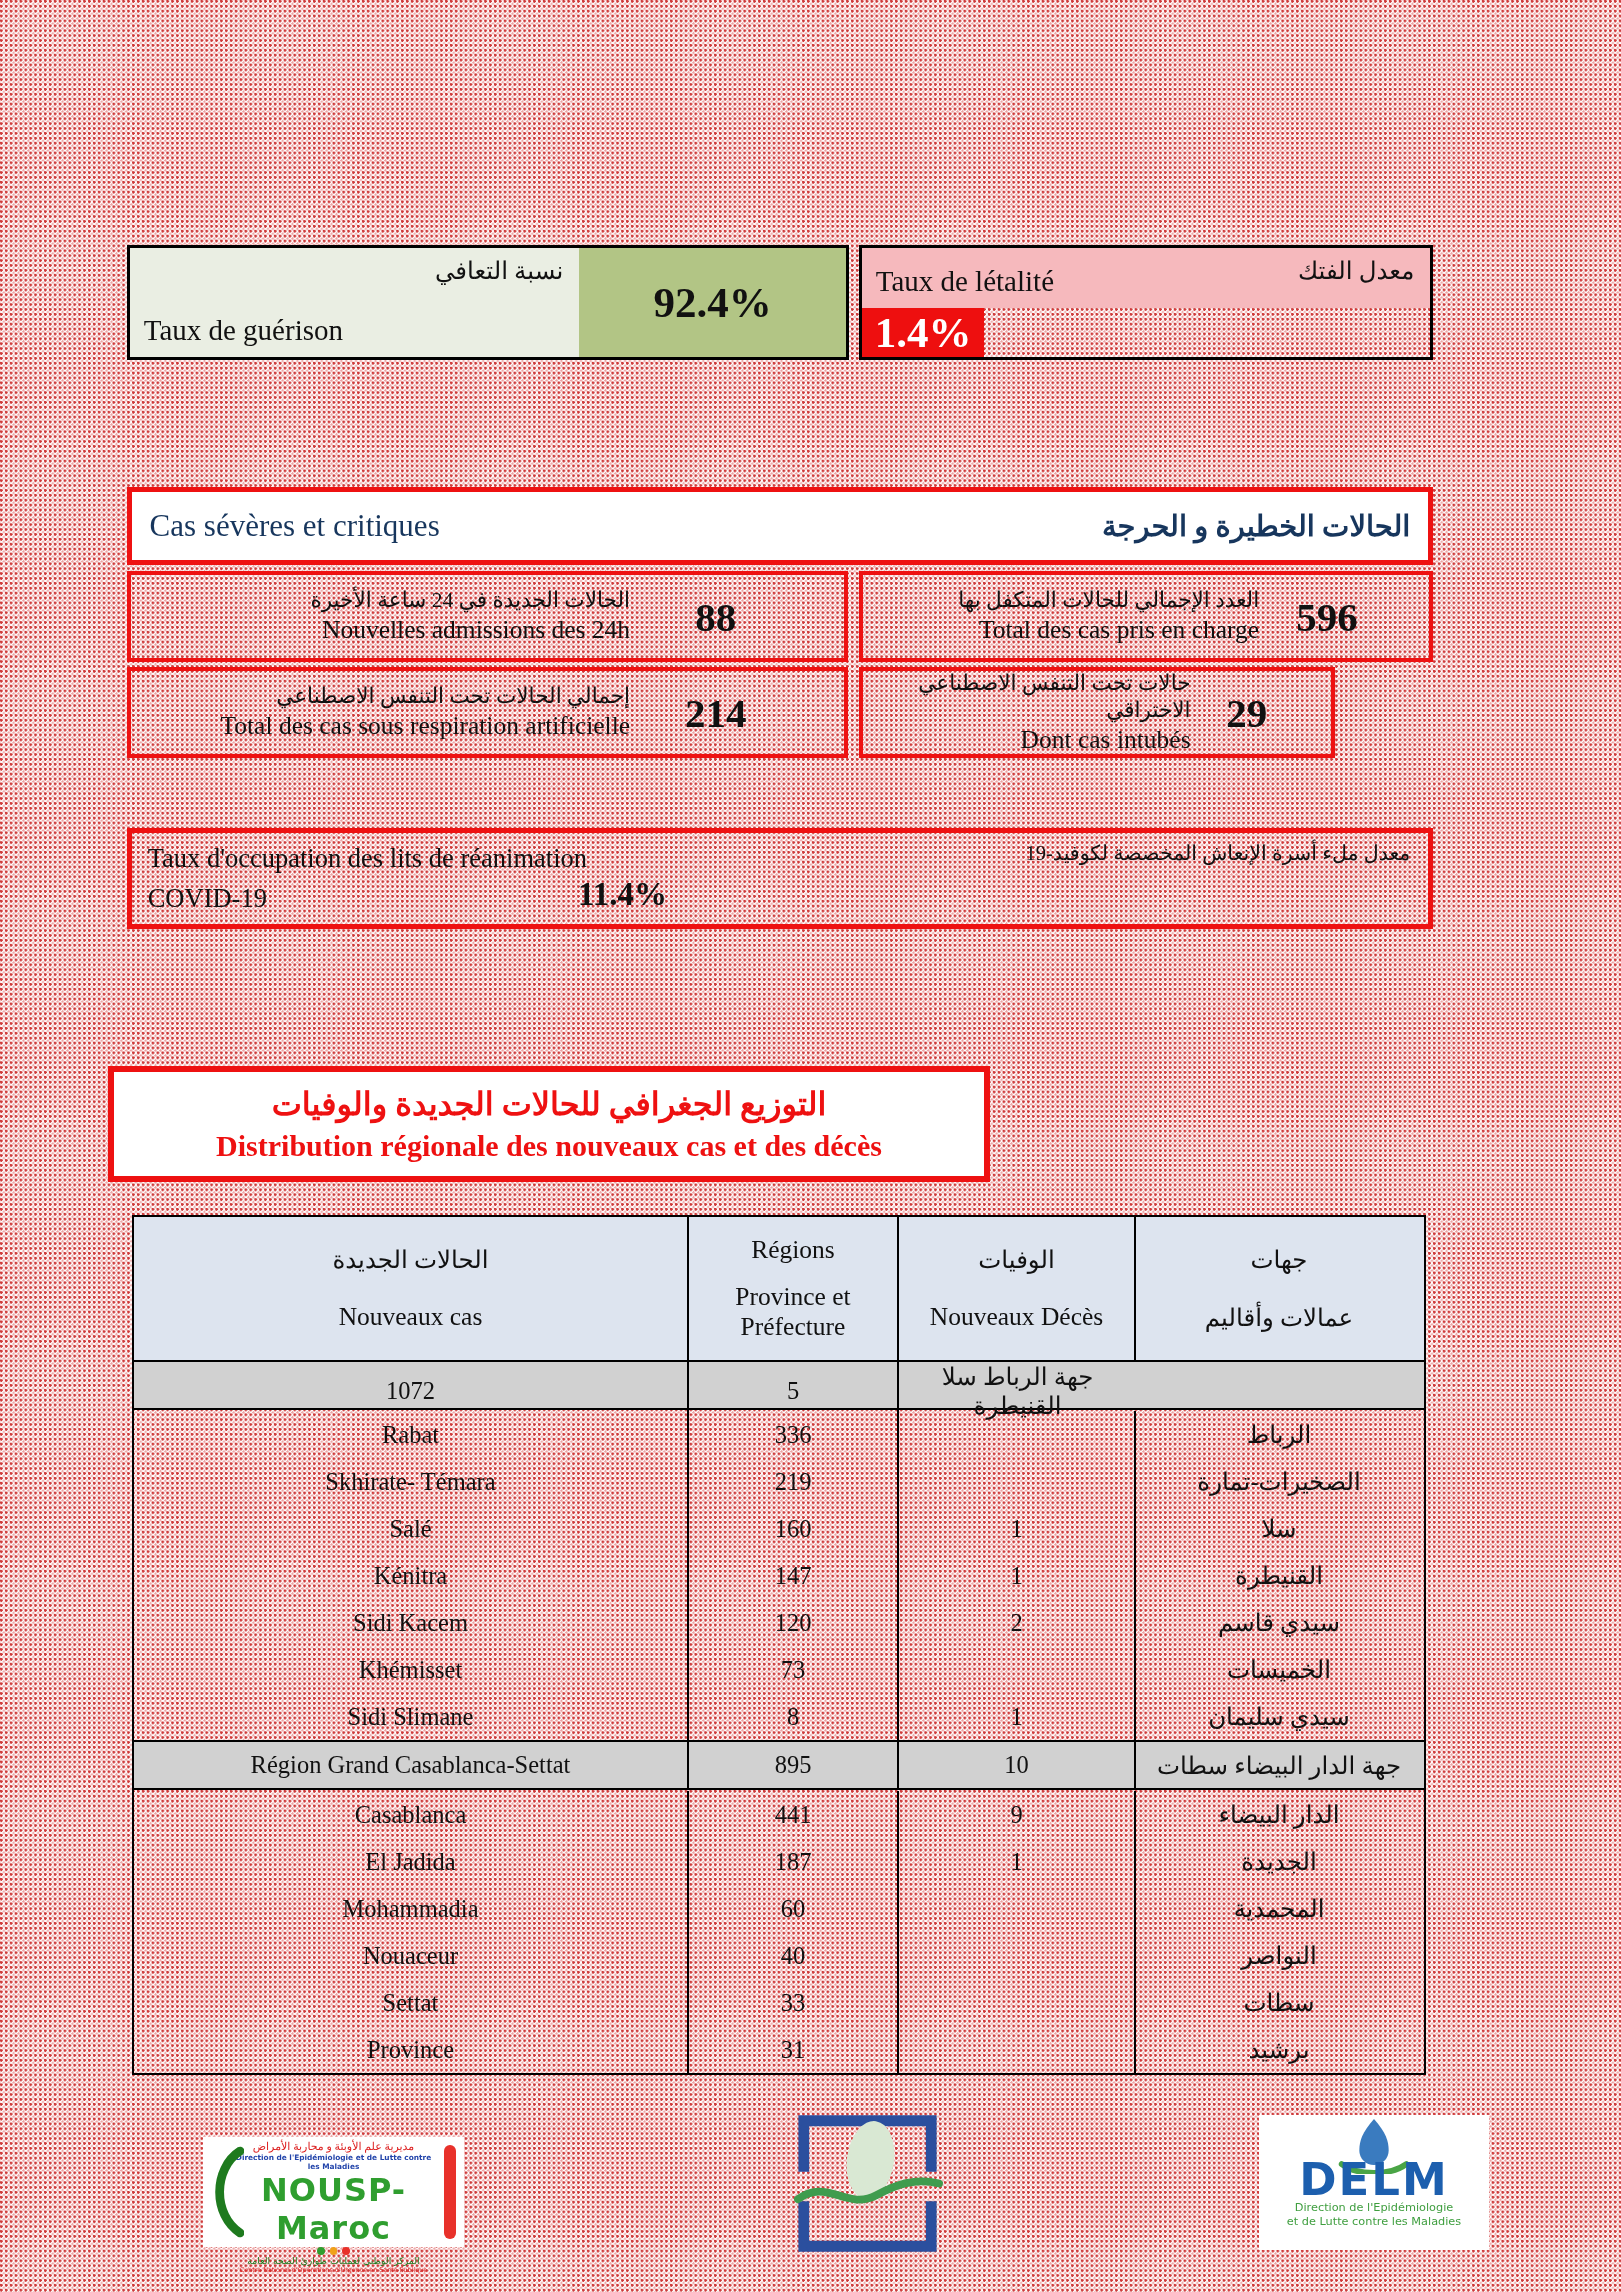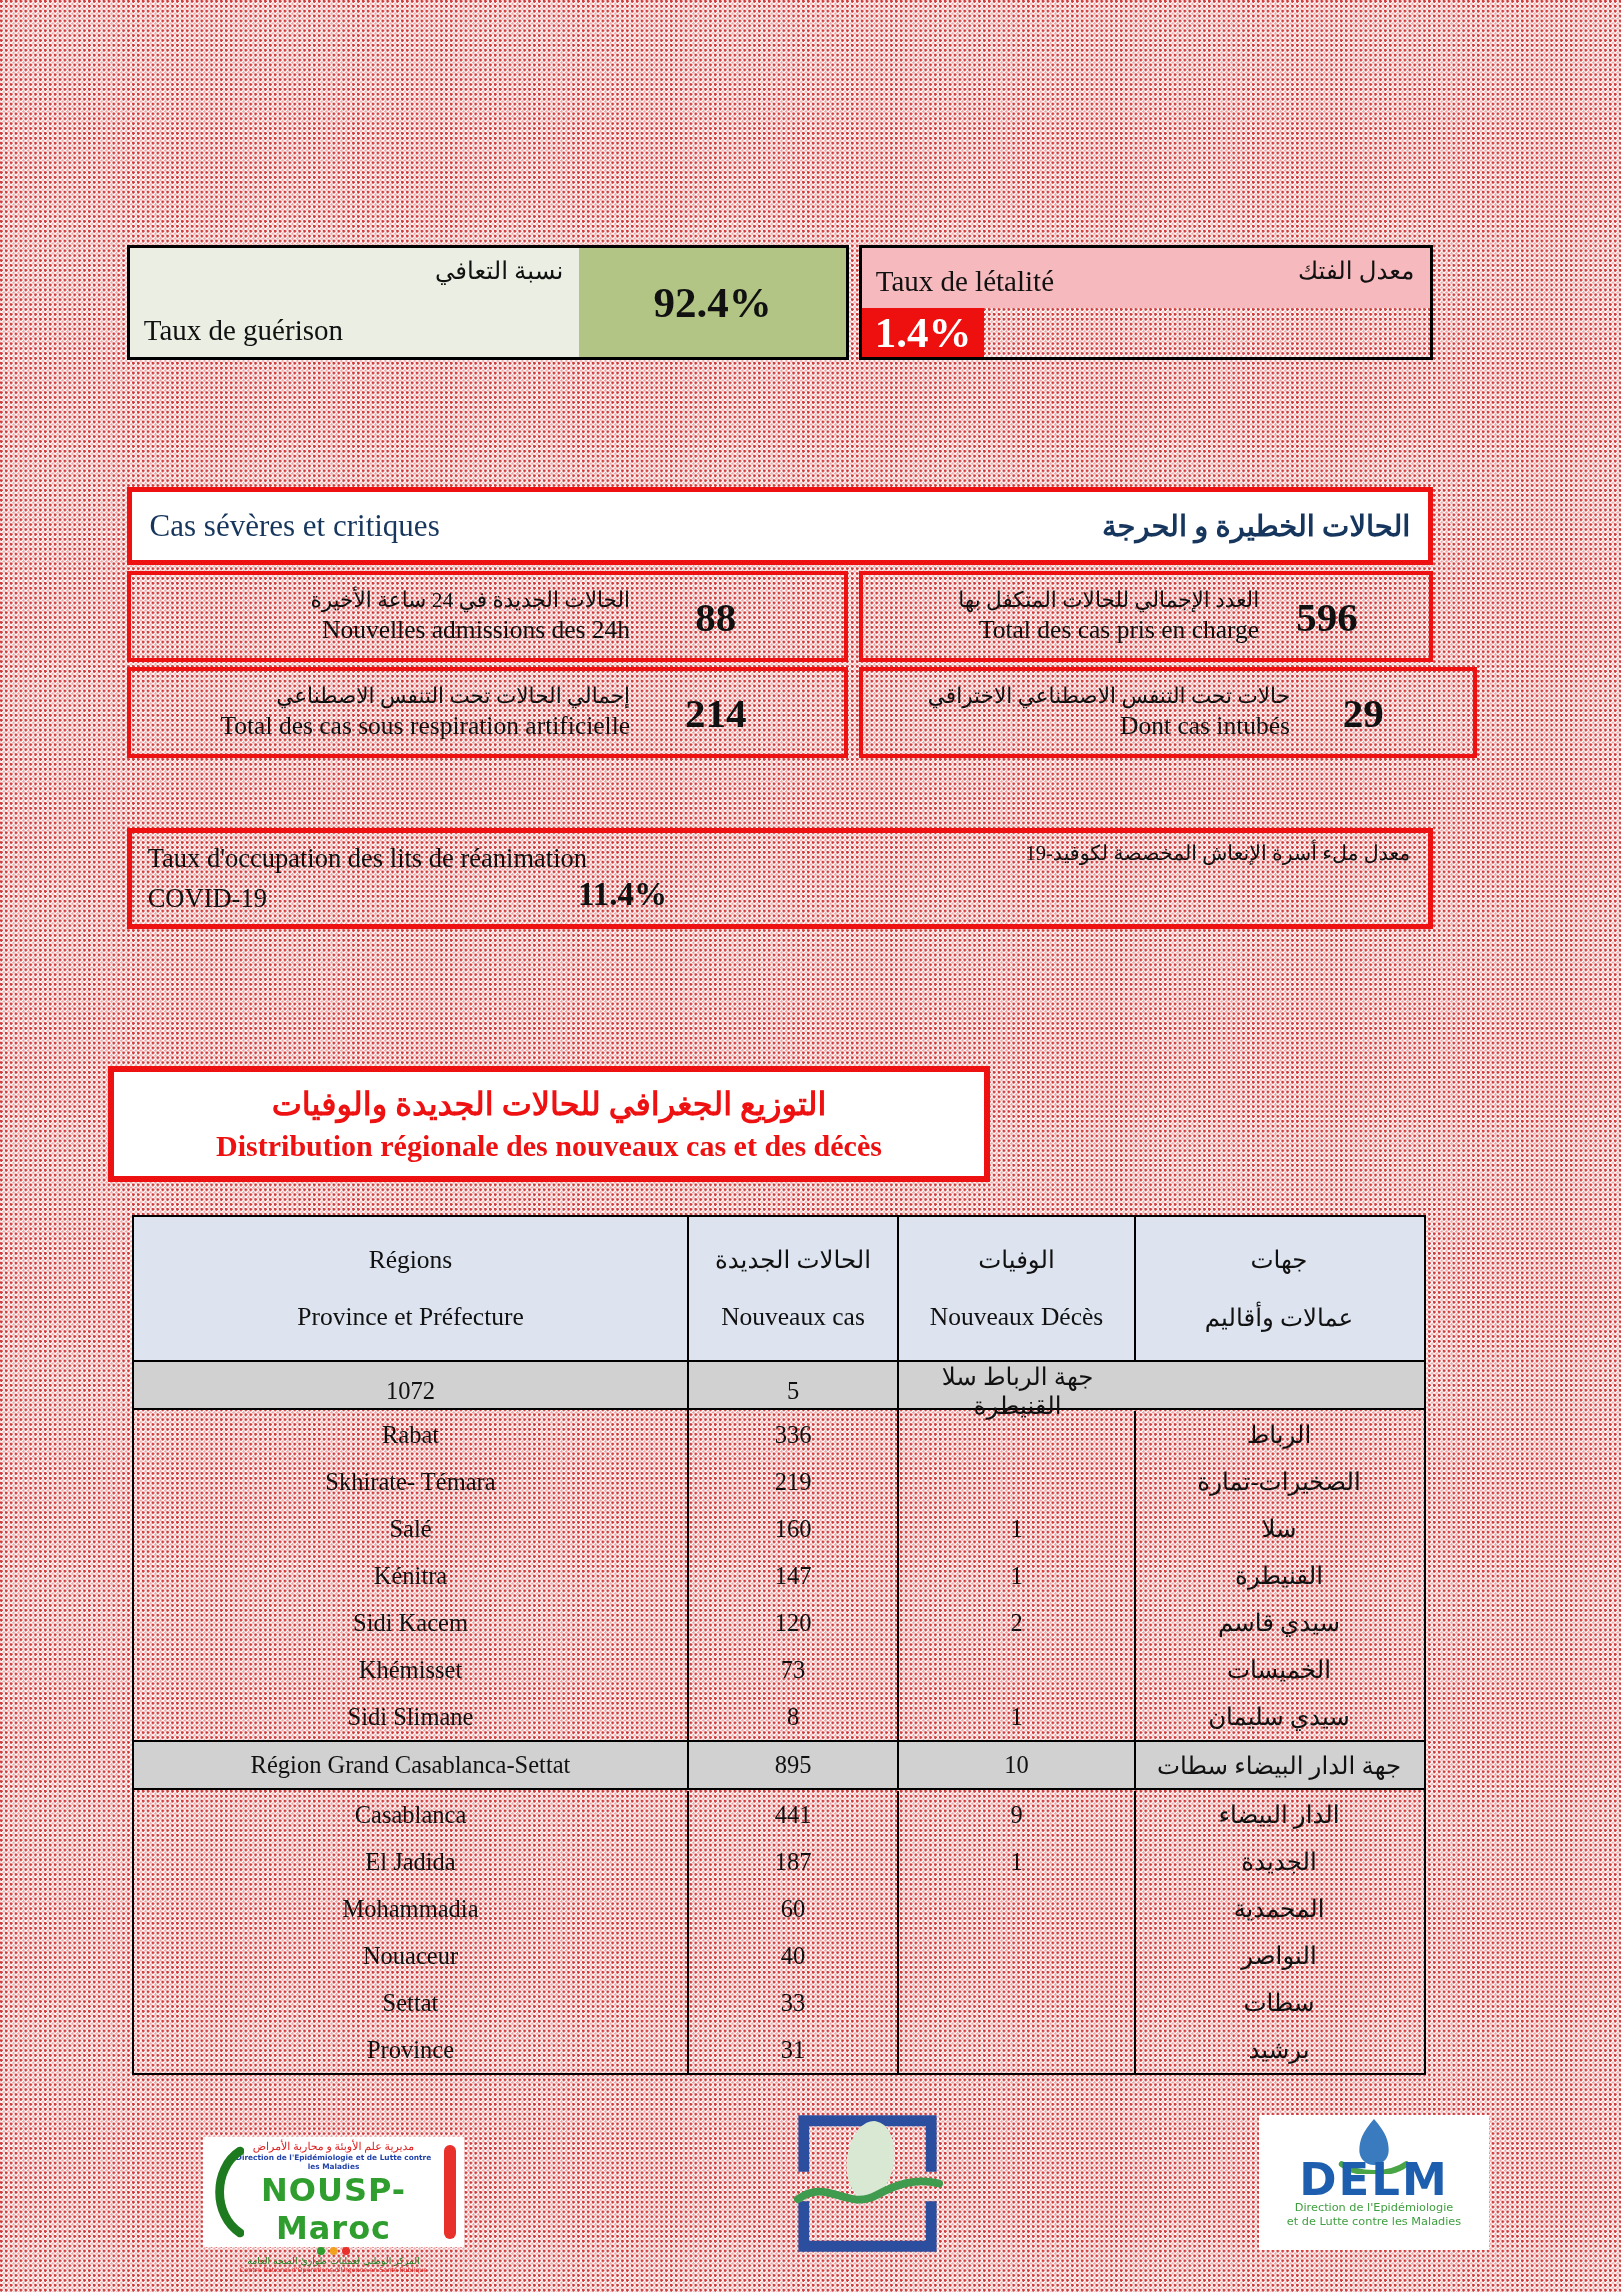--- a/index.html
+++ b/index.html
@@ -144,21 +144,21 @@
   </div>
 
   <div class="abs sev-cell" style="left:127px;top:667px;width:721px;height:91px;">
     <div class="sev-labels">
       <div class="l-ar ar">إجمالي الحالات تحت التنفس الاصطناعي</div>
       <div class="l-fr">Total des cas sous respiration artificielle</div>
     </div>
     <div class="sev-value">214</div>
   </div>
 
-  <div class="abs sev-cell" style="left:859px;top:667px;width:618px;height:91px;">
+  <div class="abs sev-cell" style="left:859px;top:667px;width:476px;height:91px;">
     <div class="sev-labels">
       <div class="l-ar ar">حالات تحت التنفس الاصطناعي الاختراقي</div>
       <div class="l-fr">Dont cas intubés</div>
     </div>
     <div class="sev-value">29</div>
   </div>
 
   <div id="icu-box" class="abs" style="left:127px;top:828px;width:1306px;height:101px;">
     <div class="fr1">Taux d'occupation des lits de réanimation</div>
     <div class="fr2">COVID-19</div>
@@ -167,26 +167,26 @@
   </div>
 
   <div id="dist-title" class="abs" style="left:108px;top:1066px;width:882px;height:116px;">
     <div class="dt-ar ar">التوزيع الجغرافي للحالات الجديدة والوفيات</div>
     <div class="dt-fr">Distribution régionale des nouveaux cas et des décès</div>
   </div>
 
   <div id="dist-table" class="abs" style="left:132px;top:1215px;width:1294px;">
     <div class="thead">
       <div class="td">
+        <span class="h-ar ar">الحالات الجديدة</span>
+        <span>Nouveaux cas</span>
+      </div>
+      <div class="td">
         <span>Régions</span>
         <span>Province et Préfecture</span>
-      </div>
-      <div class="td">
-        <span class="h-ar ar">الحالات الجديدة</span>
-        <span>Nouveaux cas</span>
       </div>
       <div class="td">
         <span class="h-ar ar">الوفيات</span>
         <span>Nouveaux Décès</span>
       </div>
       <div class="td">
         <span class="h-ar ar">جهات</span>
         <span class="h-ar ar">عمالات وأقاليم</span>
       </div>
     </div>

